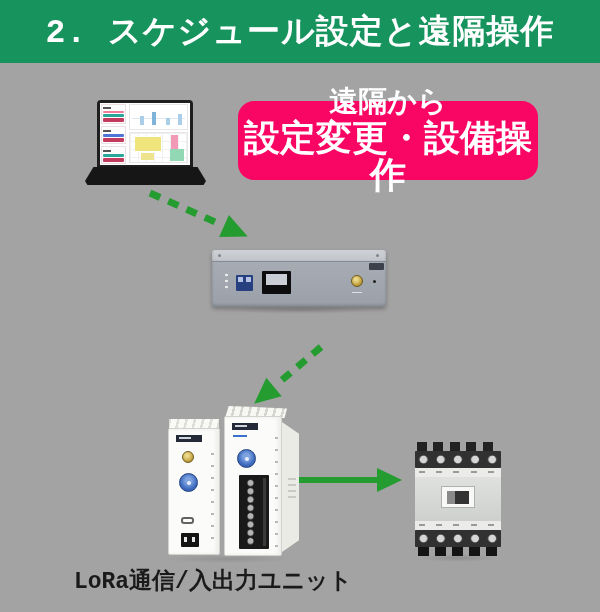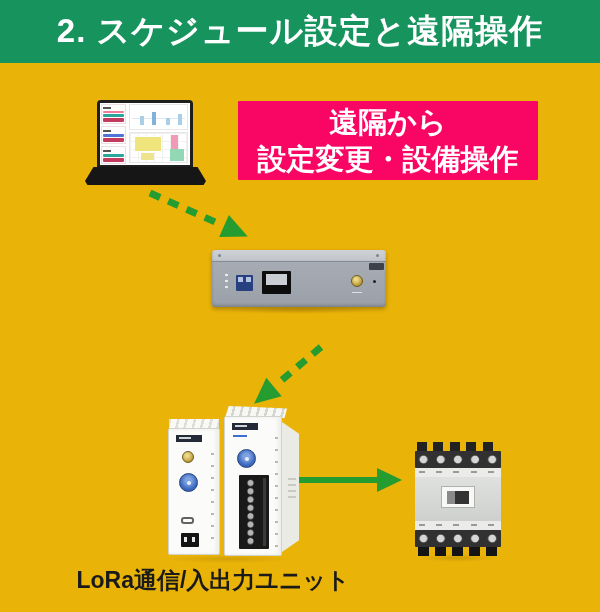--- a/index.html
+++ b/index.html
@@ -3,22 +3,22 @@
 <meta charset="utf-8">
 <style>
   :root{
     --header-green:#17935E;
     --callout-pink:#F90563;
     --arrow-green:#259C2F;
   }
   *{margin:0;padding:0;box-sizing:border-box;}
   html,body{background:#fff;}
   .canvas{
-    position:relative;width:600px;height:612px;background:#eab308;
-    overflow:hidden;font-family:Liberation Sans, sans-serif;
+    position:relative;width:600px;height:612px;background:#a3a3a3;
+    overflow:hidden;font-family:Liberation Mono, monospace;
   }
   
   .header{
     position:absolute;left:0;top:0;width:600px;height:63px;
     background:var(--header-green);display:flex;align-items:center;justify-content:center;
   }
   .header-title{color:#fff;font-size:33px;font-weight:700;letter-spacing:1px;}
   
   .laptop-screen{
     position:absolute;left:97px;top:100px;width:96px;height:67px;
@@ -44,26 +44,26 @@
   .bc-yellow1{position:absolute;left:5px;top:4px;width:26px;height:14px;background:#f0e47c;}
   .bc-yellow2{position:absolute;left:11px;top:20px;width:13px;height:7px;background:#efe48e;}
   .bc-pink{position:absolute;right:9px;top:2px;width:7px;height:16px;background:#f29ab5;}
   .bc-green{position:absolute;right:3px;top:16px;width:14px;height:12px;background:#93d8b5;}
   .laptop-base{
     position:absolute;left:85px;top:167px;width:121px;height:18px;background:#161616;
     clip-path:polygon(7% 0,93% 0,100% 78%,98% 100%,2% 100%,0 78%);
   }
   
   .callout{
-    position:absolute;left:238px;top:101px;width:300px;height:79px;border-radius:1px;
+    position:absolute;left:238px;top:101px;width:300px;height:79px;border-radius:16px;
     background:var(--callout-pink);color:#fff;font-weight:700;text-align:center;
     display:flex;flex-direction:column;justify-content:center;line-height:37px;
   }
   .callout-line1{font-size:29px;}
-  .callout-line2{font-size:29px;}
+  .callout-line2{font-size:36px;}
   
   .arrows{position:absolute;left:0;top:0;width:600px;height:612px;}
   
   .controller{
     position:absolute;left:212px;top:250px;width:174px;height:57px;border-radius:3px;
     background:linear-gradient(180deg,#ced1d5 0px,#c2c5ca 10px,#a7acb4 12px,#9aa0a9 100%);
     box-shadow:0 2px 4px rgba(0,0,0,.28), inset 0 -2px 3px rgba(0,0,0,.18);
   }
   .ctrl-seam{position:absolute;left:0;right:0;top:11px;height:1px;background:#878d96;}
   .ctrl-screw{position:absolute;width:3px;height:3px;border-radius:50%;background:#7e848c;top:4px;}

